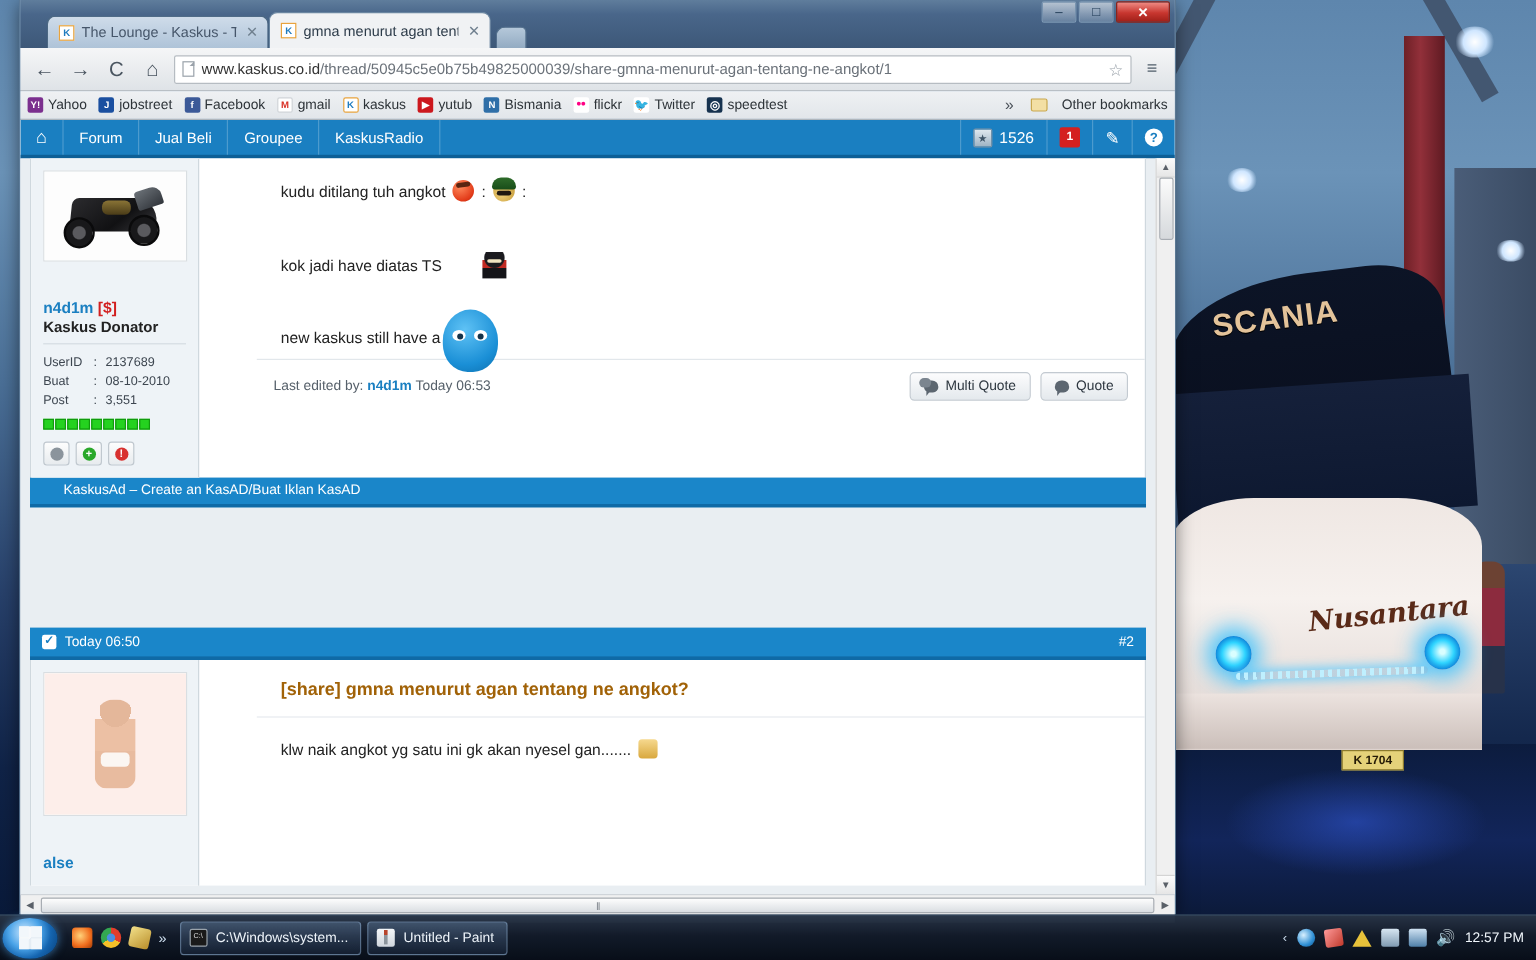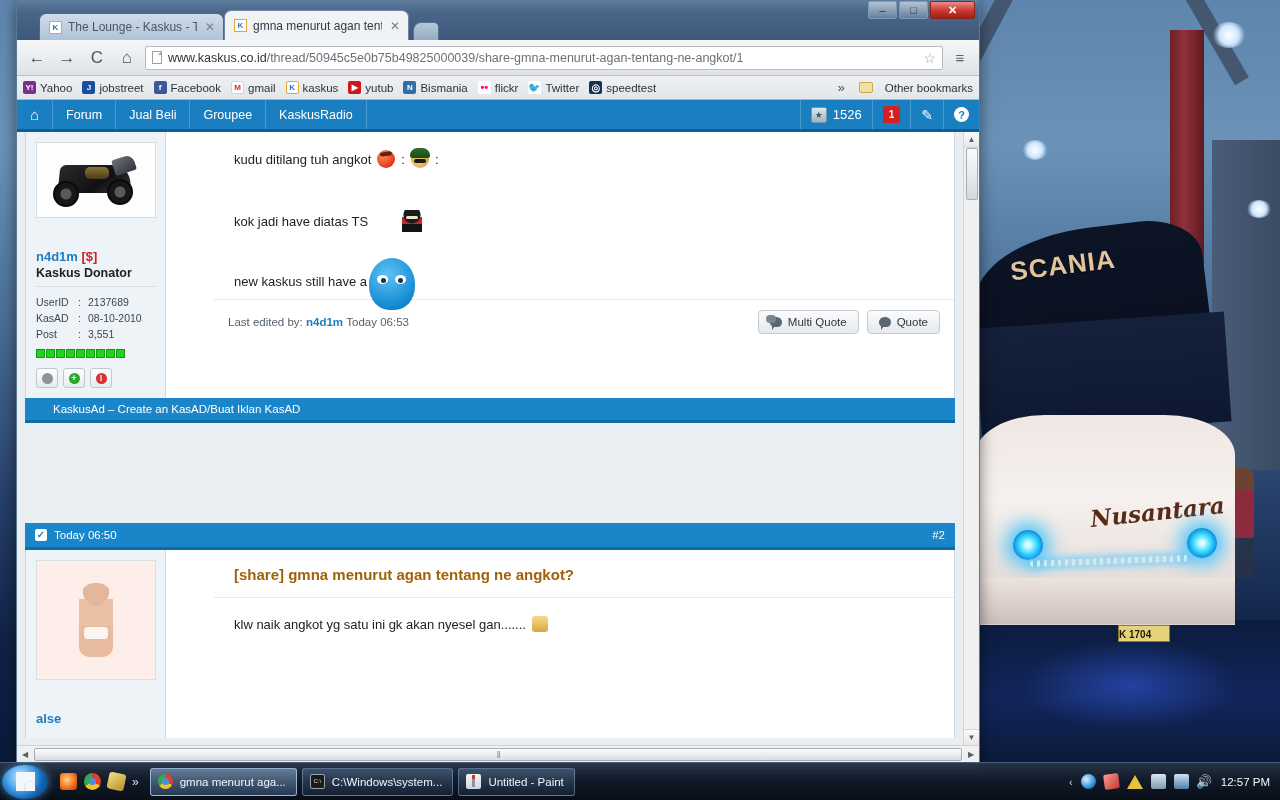--- a/index.html
+++ b/index.html
@@ -78,21 +78,21 @@
   #led-strip {
     position: absolute; left: 1030px; top: 558px; width: 160px; height: 6px;
     border-radius: 3px;
     background: repeating-linear-gradient(90deg,#bff0ff 0 3px, rgba(60,160,220,.25) 3px 7px);
     box-shadow: 0 0 9px 2px rgba(80,200,255,.8);
     transform: rotate(-2deg);
   }
   #plate {
     position: absolute; left: 1118px; top: 625px; width: 52px; height: 17px;
     background: #e5d27a; color: #241a06; font-size: 10px; font-weight: bold;
-    text-align: left; line-height: 17px; border: 1px solid #8b7a2d;
+    text-align: center; line-height: 17px; border: 1px solid #8b7a2d;
   }
   #plate-top {
     position: absolute; left: 1183px; top: 452px; width: 42px; height: 15px;
     background: #e5d27a; color: #241a06; font-size: 9px; font-weight: bold;
     text-align: center; line-height: 15px;
   }
   #bumper {
     position: absolute; left: 975px; top: 578px; width: 260px; height: 46px;
     background: linear-gradient(180deg,#ece3df,#cbbfba);
   }
@@ -682,21 +682,21 @@
               <span class="donor">[$]</span>
             </div>
             <div class="usertitle">Kaskus Donator</div>
             <div class="sidedivider"></div>
             <div class="stat">
               <span class="k">UserID</span>
               <span class="c">:</span>
               <span>2137689</span>
             </div>
             <div class="stat">
-              <span class="k">KasAD</span>
+              <span class="k">Buat</span>
               <span class="c">:</span>
               <span>08-10-2010</span>
             </div>
             <div class="stat">
               <span class="k">Post</span>
               <span class="c">:</span>
               <span>3,551</span>
             </div>
             <div id="repbar">
               <span class="repblk"></span>
@@ -823,24 +823,20 @@
         <i></i>
         <i></i>
       </span>
   </div>
   <div class="qlaunch">
     <span class="qi" id="ql-firefox"></span>
     <span class="qi" id="ql-chrome"></span>
     <span class="qi" id="ql-misc"></span>
     <span id="ql-chev">»</span>
   </div>
-  <div class="taskitem active">
-    <span class="ti-icon" id="ti-chrome"></span>
-    <span>gmna menurut aga...</span>
-  </div>
   <div class="taskitem">
     <span class="ti-icon" id="ti-cmd">C:\</span>
     <span>C:\Windows\system...</span>
   </div>
   <div class="taskitem">
     <span class="ti-icon" id="ti-paint"></span>
     <span>Untitled - Paint</span>
   </div>
   <div id="tray">
     <span id="tray-chev">‹</span>

